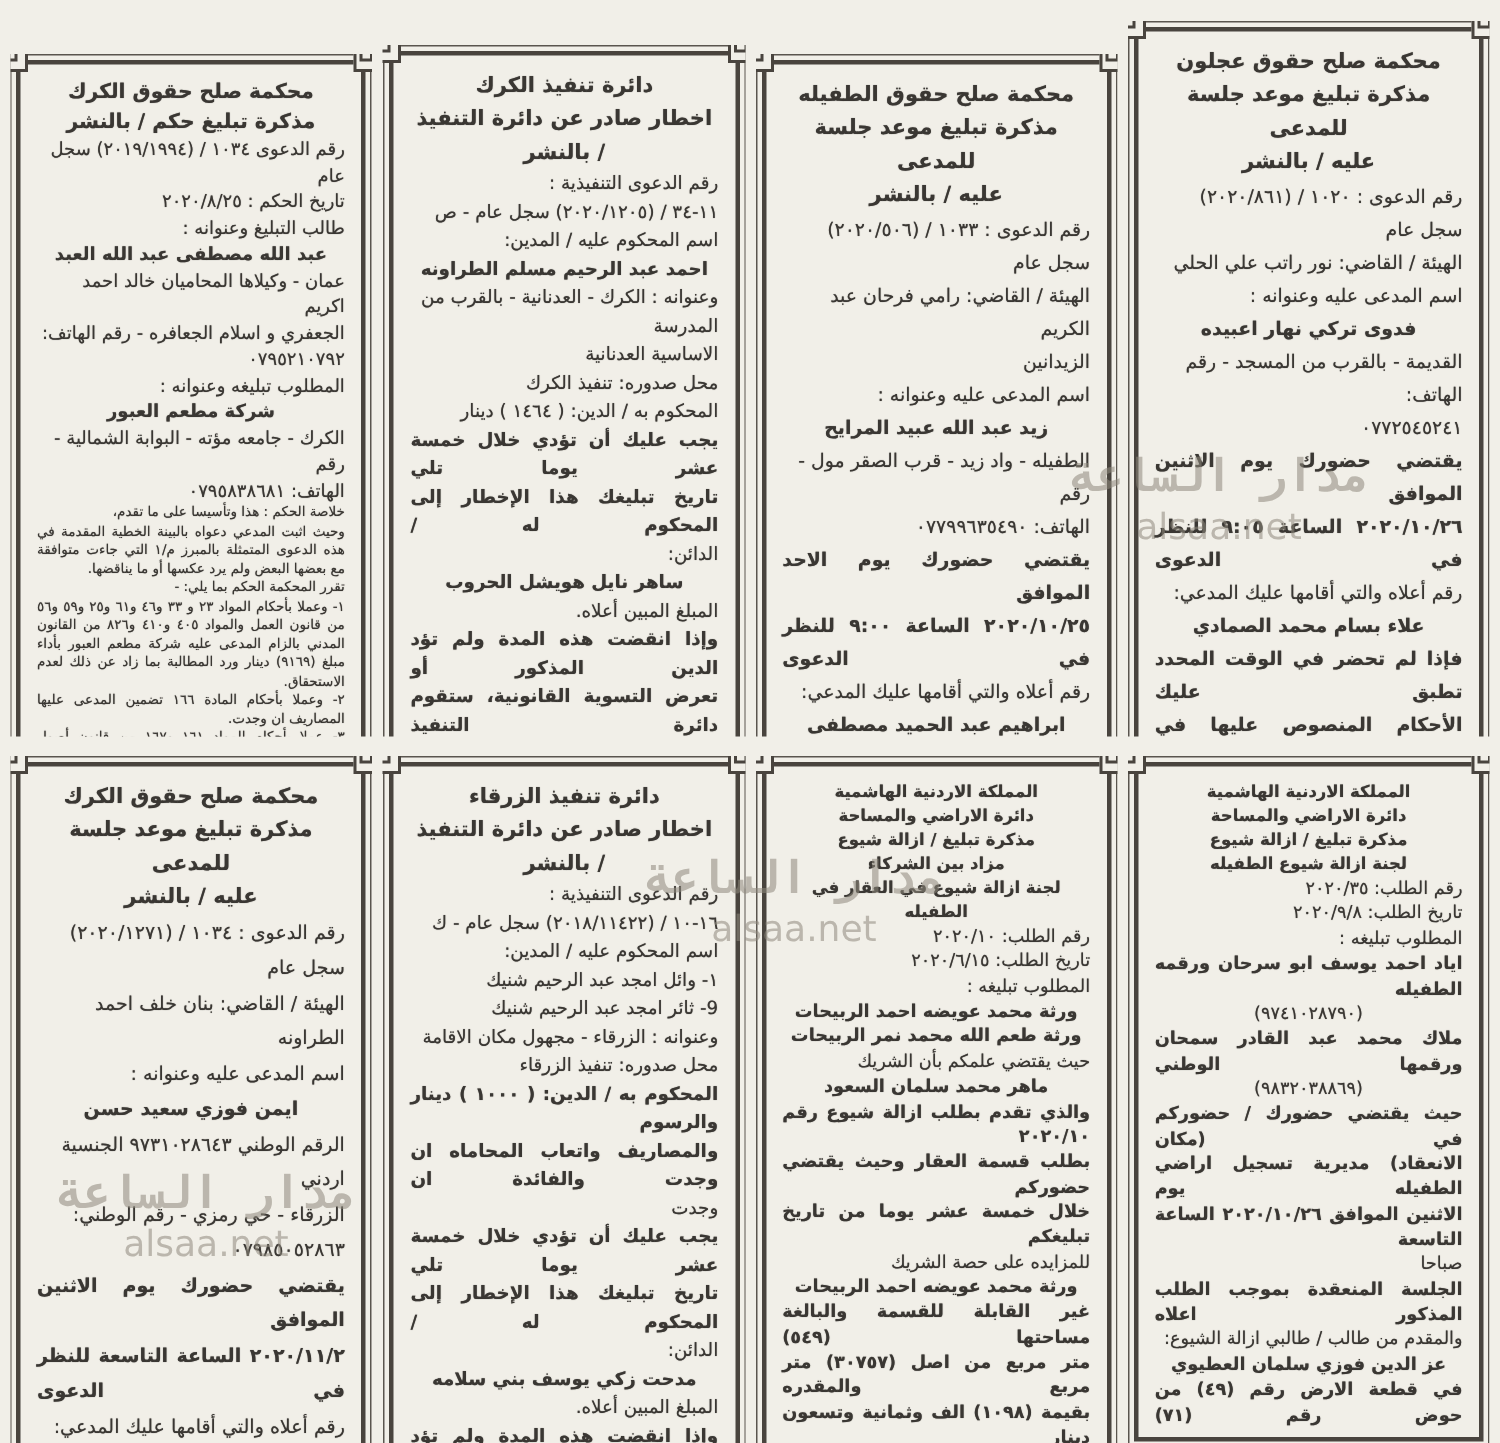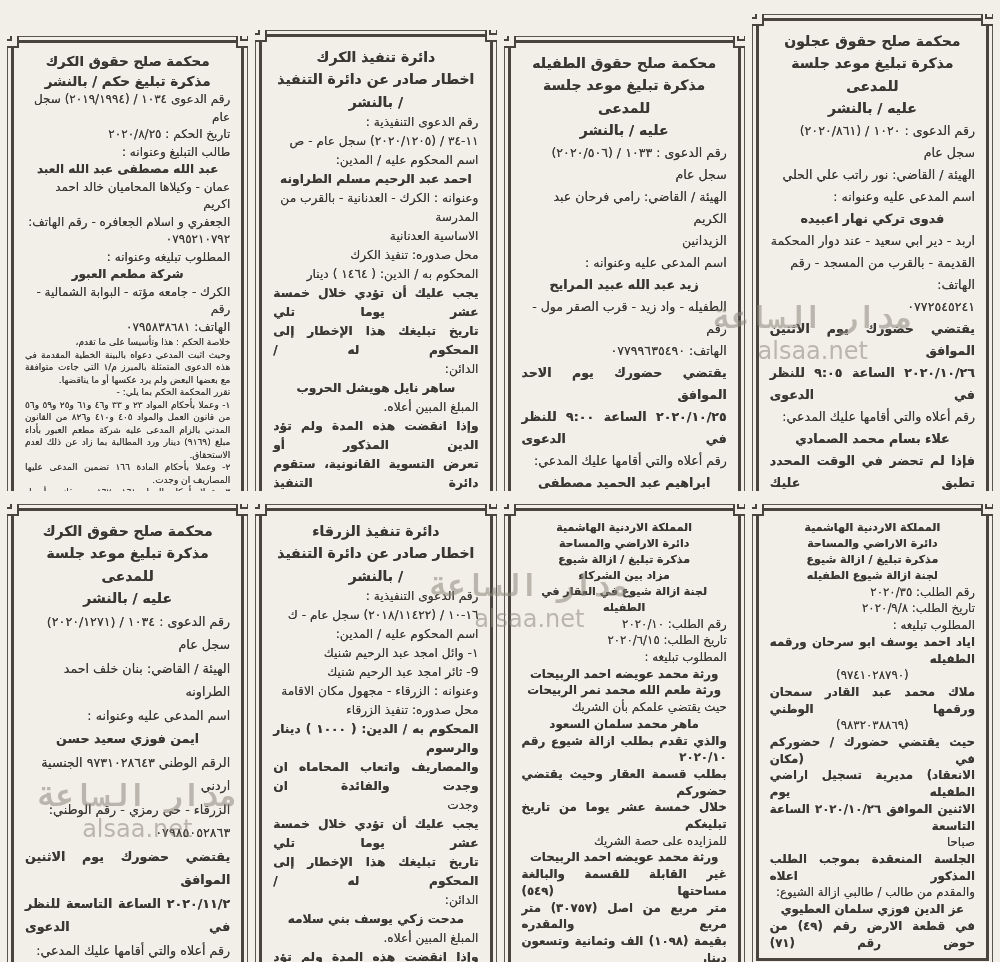--- a/index.html
+++ b/index.html
@@ -55,21 +55,20 @@
           <div class="orn tl"></div>
           <div class="orn tr"></div>
           <div class="inner2">
             <div class="ln h">محكمة صلح حقوق عجلون</div>
             <div class="ln h">مذكرة تبليغ موعد جلسة للمدعى</div>
             <div class="ln h">عليه / بالنشر</div>
             <div class="ln r">رقم الدعوى : ١٠٢٠ / (٢٠٢٠/٨٦١) سجل عام</div>
             <div class="ln r">الهيئة / القاضي: نور راتب علي الحلي</div>
             <div class="ln r">اسم المدعى عليه وعنوانه :</div>
             <div class="ln name">فدوى تركي نهار اعبيده</div>
-            <div class="ln r">اربد - دير ابي سعيد - عند دوار المحكمة</div>
             <div class="ln r">القديمة - بالقرب من المسجد - رقم الهاتف:</div>
             <div class="ln r">٠٧٧٢٥٤٥٢٤١</div>
             <div class="ln j">يقتضي حضورك يوم الاثنين الموافق</div>
             <div class="ln j">٢٠٢٠/١٠/٢٦ الساعة ٩:٠٥ للنظر في الدعوى</div>
             <div class="ln r">رقم أعلاه والتي أقامها عليك المدعي:</div>
             <div class="ln name">علاء بسام محمد الصمادي</div>
             <div class="ln j">فإذا لم تحضر في الوقت المحدد تطبق عليك</div>
             <div class="ln j">الأحكام المنصوص عليها في قانون محاكم الصلح</div>
           </div>
         </div>

